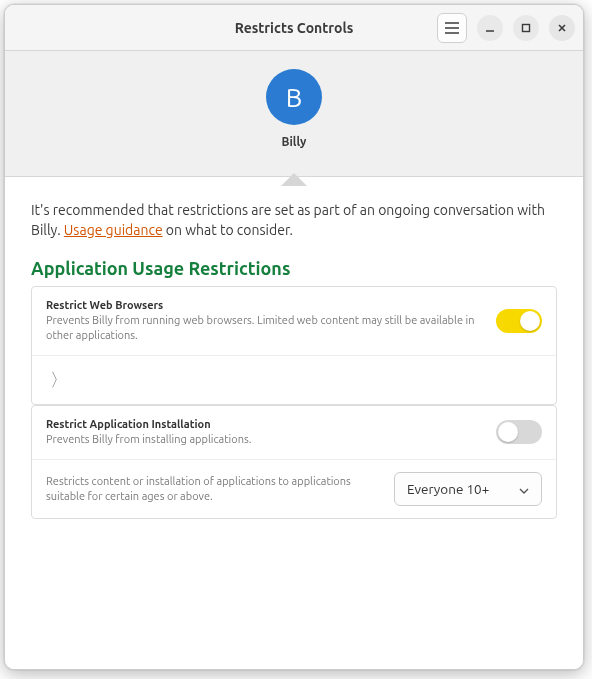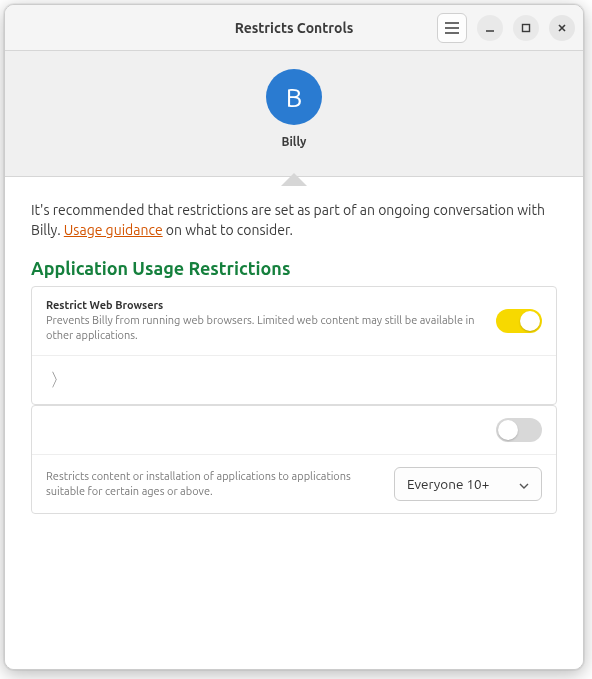--- a/index.html
+++ b/index.html
@@ -268,20 +268,22 @@
       <div class="list-row" style="cursor:pointer;">
         <div class="chevron">〉</div>
       </div>
 
     </div>
 
     <div class="list-frame">
 
       <div class="list-row">
         <div class="row-text">
+          <div class="row-title">Restrict Application Installation</div>
+          <div class="row-sub">Prevents Billy from installing applications.</div>
         </div>
         <div class="switch off">
           <div class="knob"></div>
         </div>
       </div>
 
       <div class="list-row">
         <div class="row-text">
           <div class="row-sub">Restricts content or installation of applications to applications suitable for certain ages or above.</div>
         </div>

